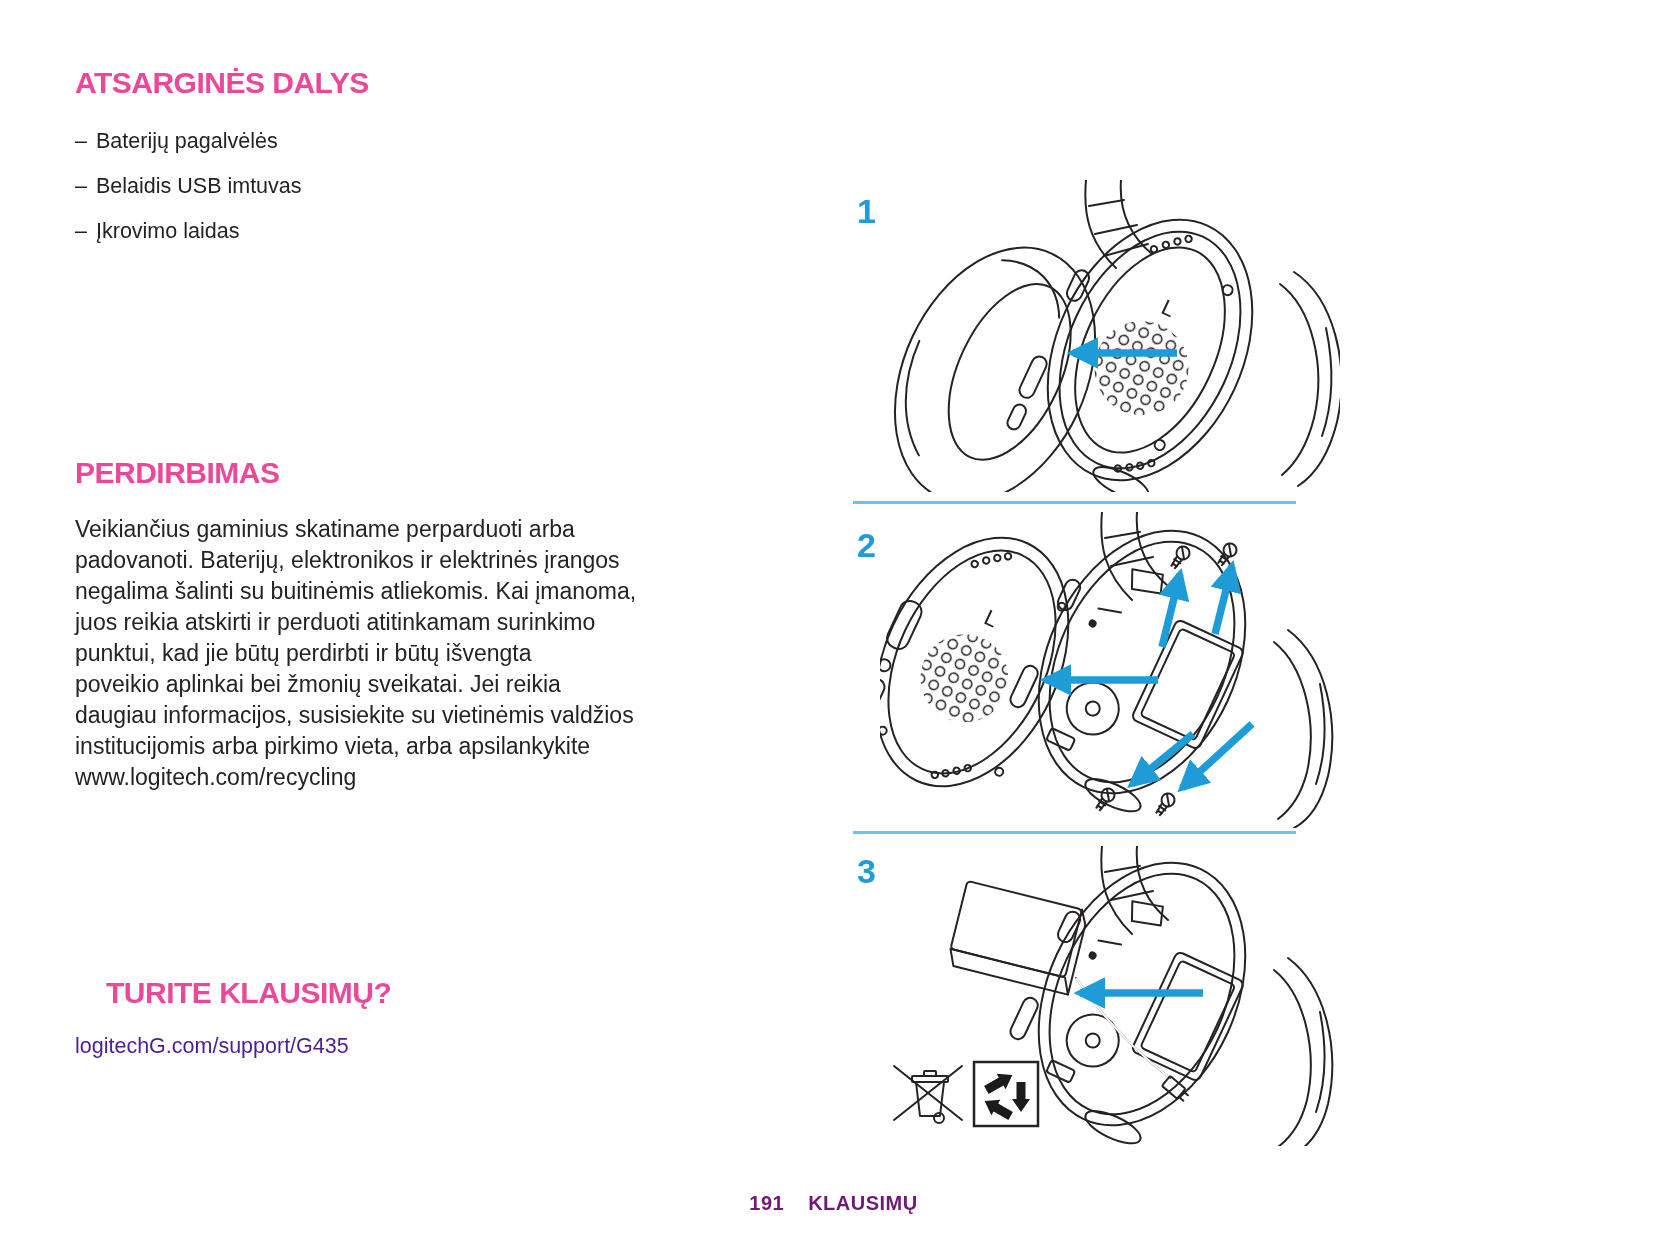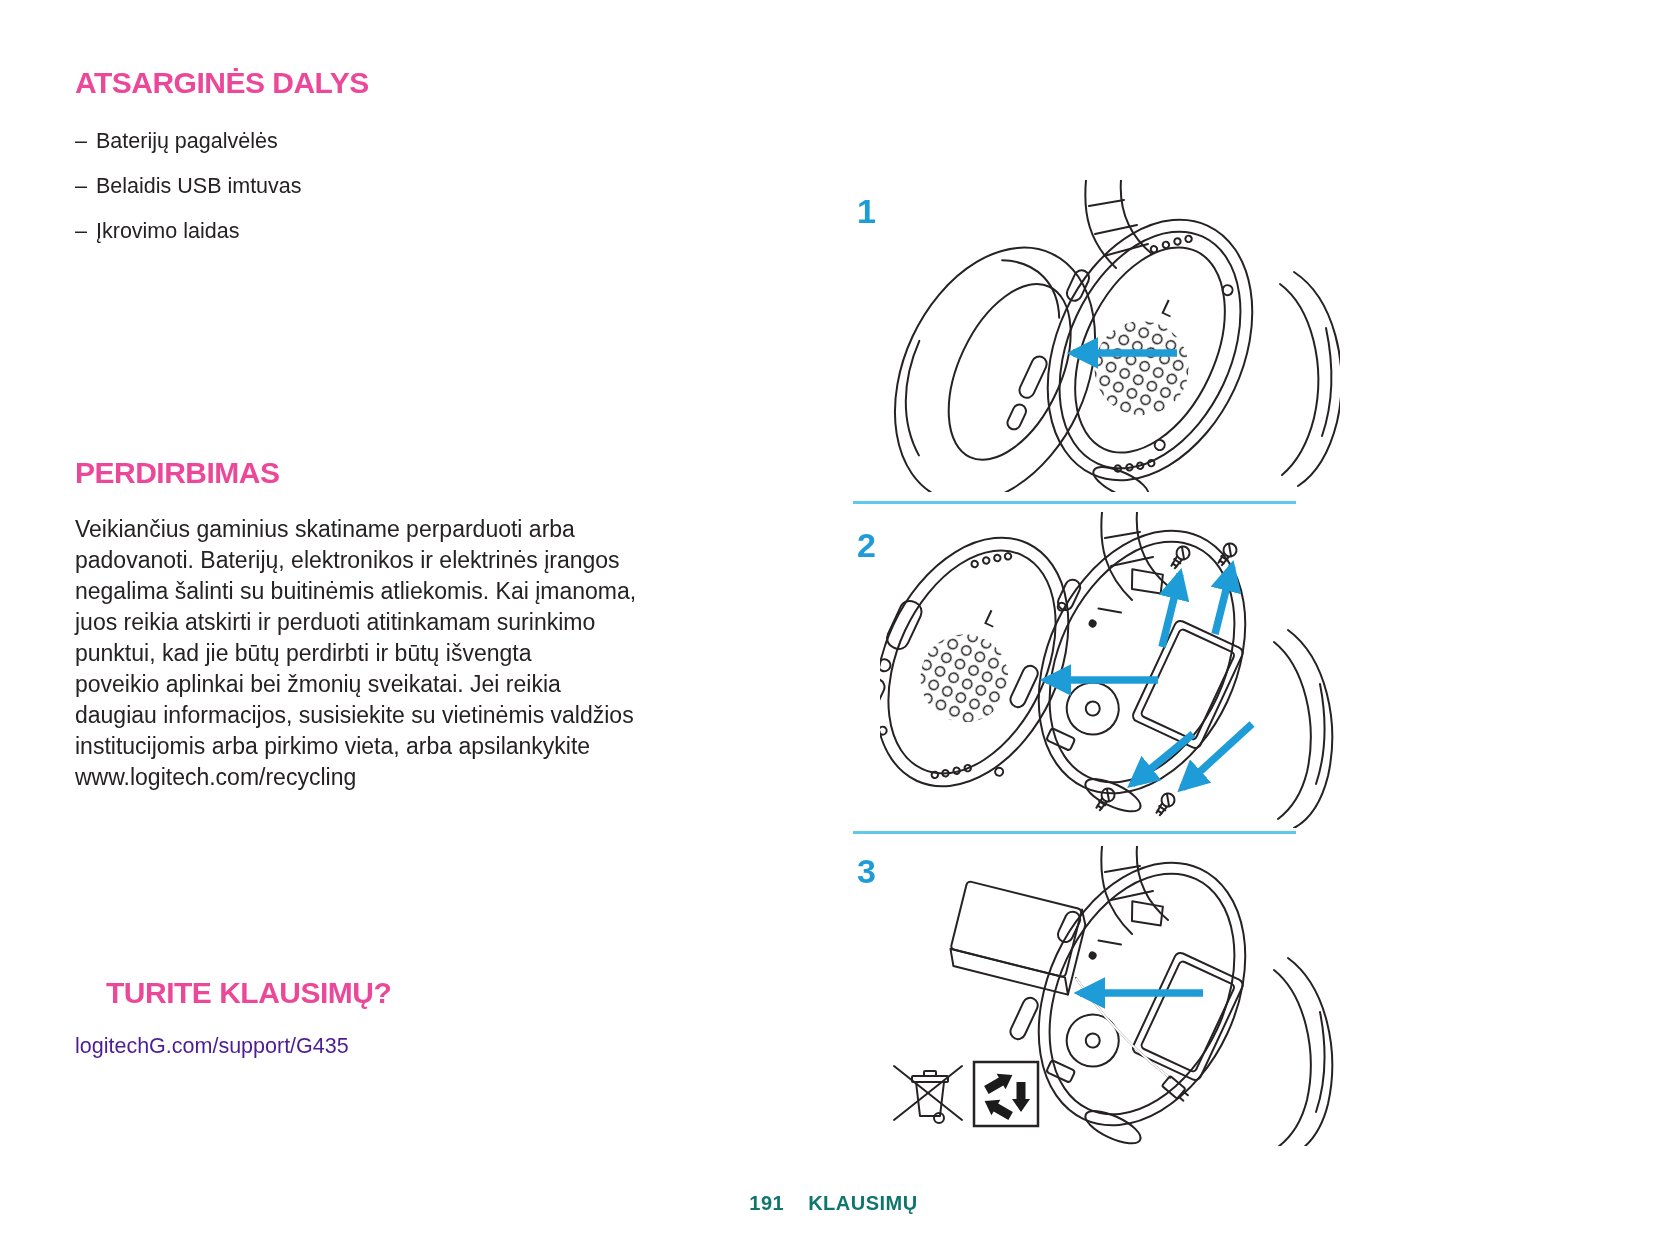--- a/index.html
+++ b/index.html
@@ -38,21 +38,21 @@
   .d1 { top:501px; } .d2 { top:831px; }
 
   .ink { stroke:#262223; stroke-width:2; fill:none; stroke-linecap:round; stroke-linejoin:round; }
   .arrow { stroke:#1E9CD7; stroke-width:7.5; fill:none; }
   .lmark { font-family:"Liberation Sans",sans-serif; font-size:22px; font-weight:400;
            fill:#262223; stroke:none; }
   .cable-core { stroke:#ffffff; stroke-width:2; fill:none; }
 
   .footer { position:absolute; top:1192px; left:0; width:1667px; display:flex;
             justify-content:center; gap:24px; font-size:20px; font-weight:700;
-            color:#0f766e; letter-spacing:0.5px; }
+            color:#701a75; letter-spacing:0.5px; }
 </style>
 </head>
 <body>
 
 <div class="page">
 
   <section class="col-left">
 
     <h2 class="sec h-spare">ATSARGINĖS DALYS</h2>
 

